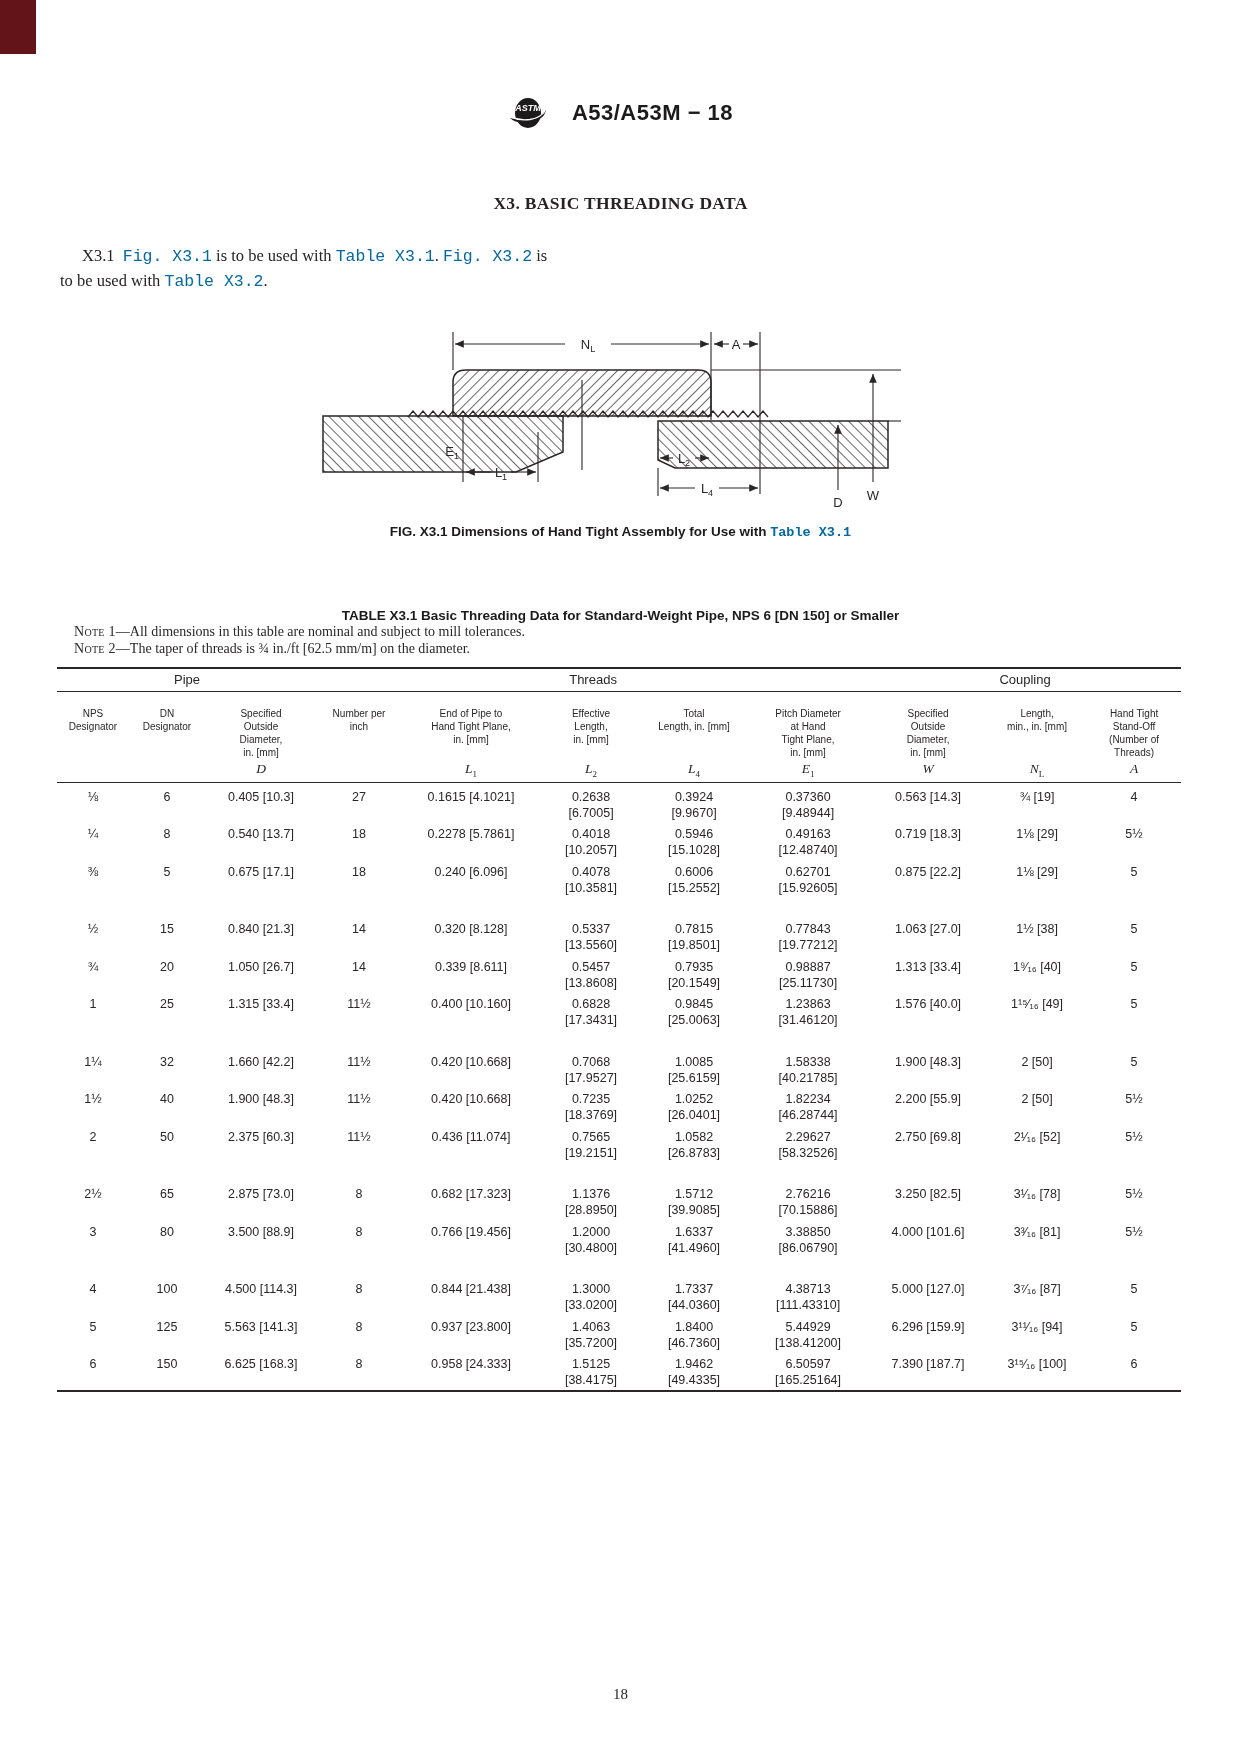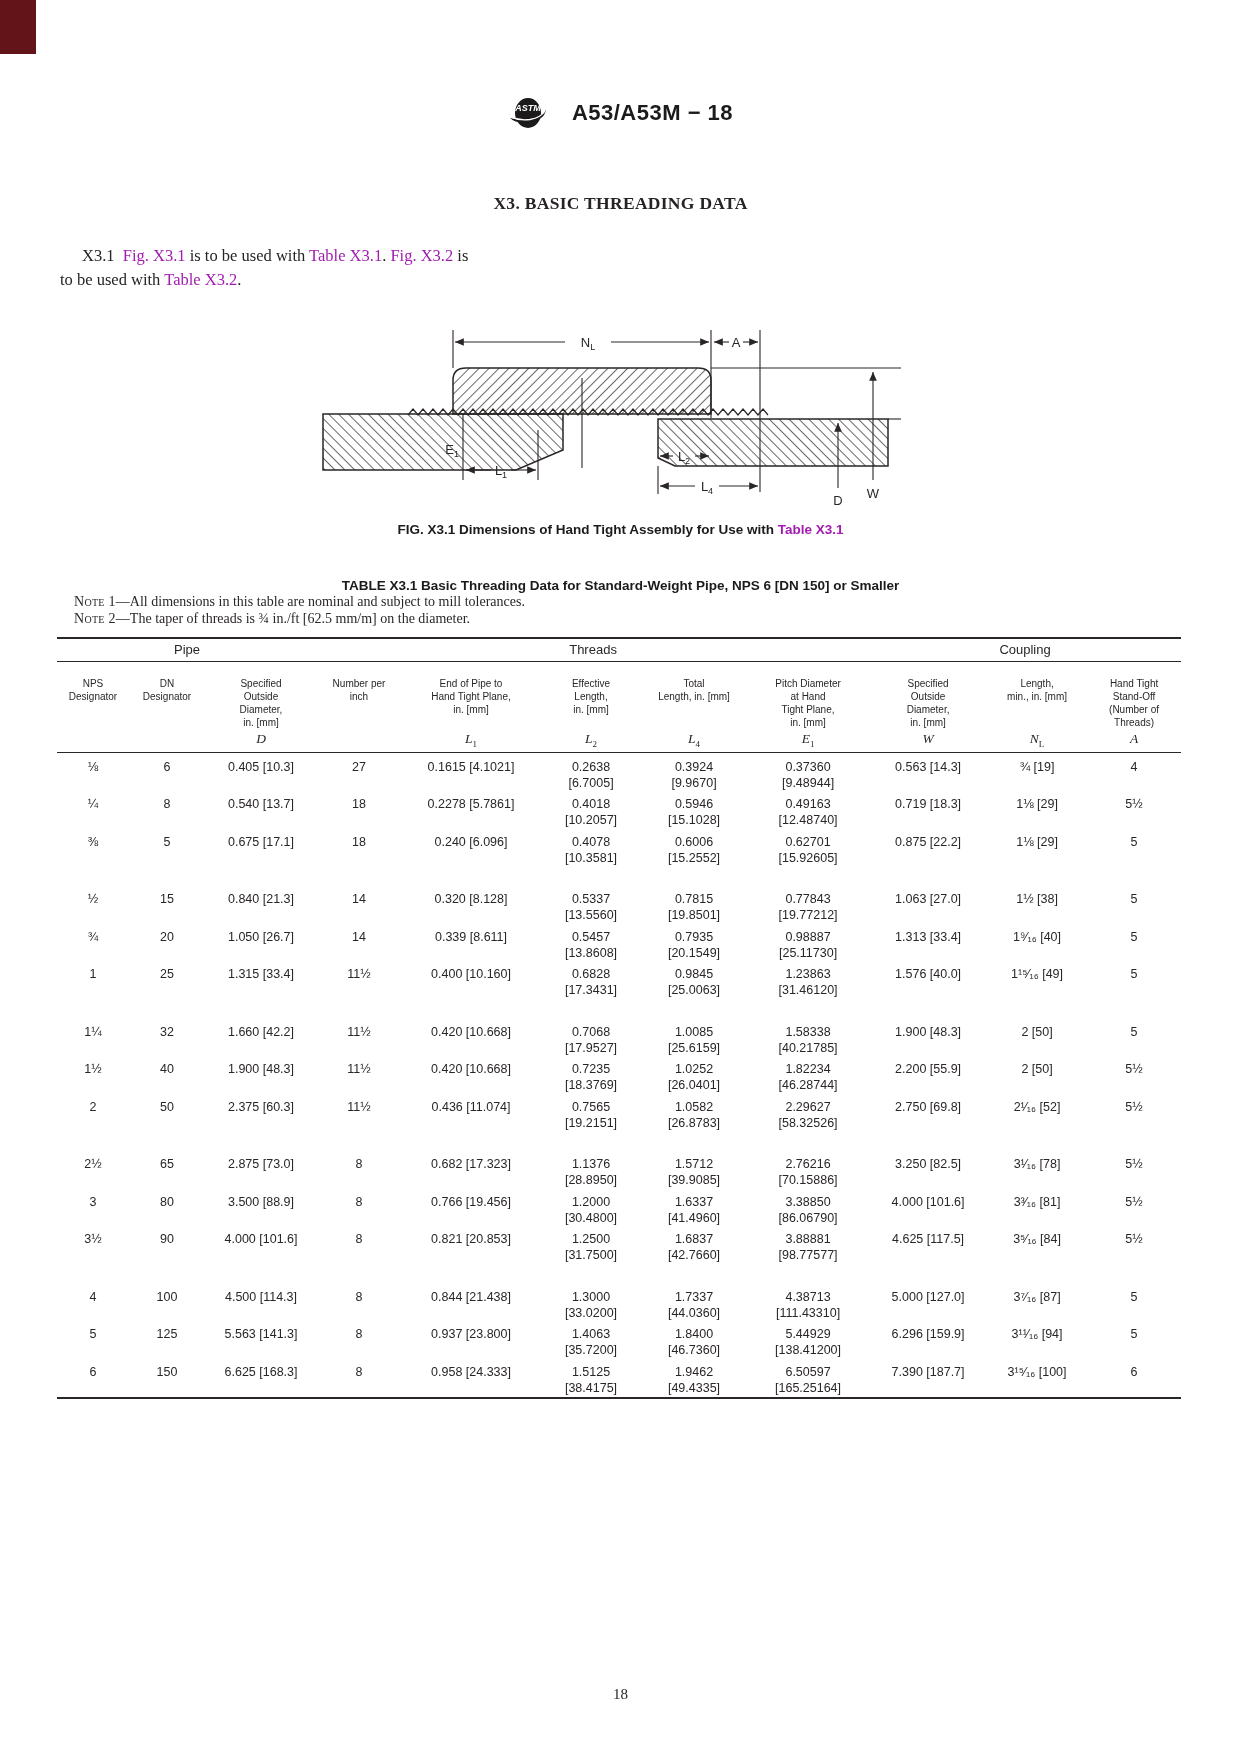--- a/index.html
+++ b/index.html
@@ -9,28 +9,28 @@
 
   
   .doc-header{display:flex;justify-content:center;align-items:center;gap:24px;padding-top:96px;}
   .astm-logo{width:40px;height:34px;position:relative;flex:0 0 auto;}
   .doc-code{font-family:"Liberation Sans",sans-serif;font-weight:bold;font-size:22px;color:#1c1a1b;letter-spacing:.5px;}
 
   .section-title{text-align:center;font-weight:bold;font-size:17.5px;margin-top:63px;letter-spacing:.3px;}
 
   .para{margin:30px 0 0 60px;width:525px;font-size:16.5px;line-height:1.45;}
   .para .indent{padding-left:22px;}
-  a.xref{color:#a21caf;text-decoration:none;cursor:pointer;}
+  a.xref{color:#0369a1;text-decoration:none;cursor:pointer;font-family:Liberation Mono, monospace;}
 
   
   .figure-wrap{margin-top:26px;text-align:center;}
   .fig-caption{font-family:"Liberation Sans",sans-serif;font-weight:bold;font-size:13.5px;margin-top:0;color:#1c1a1b;}
 
   
-  .table-title{font-family:"Liberation Sans",sans-serif;font-weight:bold;font-size:13.5px;text-align:center;margin-top:41px;color:#1c1a1b;}
+  .table-title{font-family:"Liberation Sans",sans-serif;font-weight:bold;font-size:13.5px;text-align:center;margin-top:68px;color:#1c1a1b;}
   .note{margin:1px 0 0 74px;font-size:14px;color:#2a2626;}
   .note .notelbl{font-variant:small-caps;letter-spacing:.3px;}
 
   table.data{border-collapse:collapse;margin:10px 57px 4px 57px;width:1124px;table-layout:fixed;
              font-family:"Liberation Sans",sans-serif;font-size:12.5px;color:#2a2626;
              border-top:2.5px solid #2a2626;border-bottom:2.5px solid #2a2626;}
   table.data th,table.data td{font-weight:normal;text-align:center;vertical-align:top;padding:1px 2px;white-space:pre-line;}
   tr.group-row th{border-bottom:1.6px solid #2a2626;padding:3px 0 4px 0;font-size:13px;}
   tr.head-row th{padding-top:15px;line-height:1.3;font-size:10px;}
   tr.sym-row td{font-family:"Liberation Serif",serif;font-style:italic;font-size:13.5px;border-bottom:1.2px solid #2a2626;padding-bottom:3px;}
@@ -373,36 +373,20 @@
           <td>1.2000
 [30.4800]</td>
           <td>1.6337
 [41.4960]</td>
           <td>3.38850
 [86.06790]</td>
           <td>4.000 [101.6]</td>
           <td>3³⁄₁₆ [81]</td>
           <td>5½</td>
         </tr>
-        <tr class="data-row">
-          <td>3½</td>
-          <td>90</td>
-          <td>4.000 [101.6]</td>
-          <td>8</td>
-          <td>0.821 [20.853]</td>
-          <td>1.2500
-[31.7500]</td>
-          <td>1.6837
-[42.7660]</td>
-          <td>3.88881
-[98.77577]</td>
-          <td>4.625 [117.5]</td>
-          <td>3⁵⁄₁₆ [84]</td>
-          <td>5½</td>
-        </tr>
         <tr class="data-row gap">
           <td>4</td>
           <td>100</td>
           <td>4.500 [114.3]</td>
           <td>8</td>
           <td>0.844 [21.438]</td>
           <td>1.3000
 [33.0200]</td>
           <td>1.7337
 [44.0360]</td>

